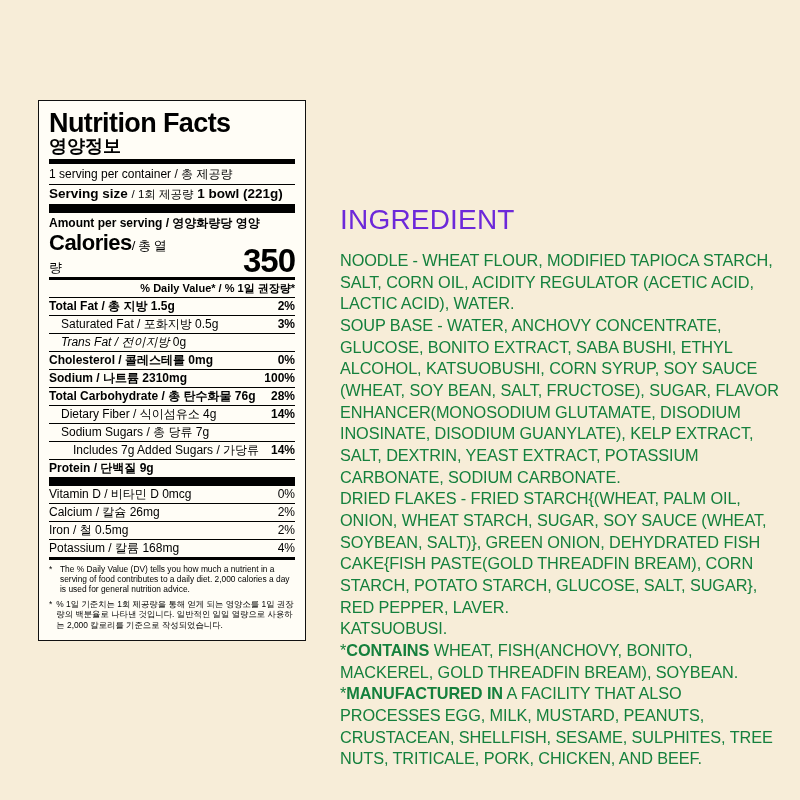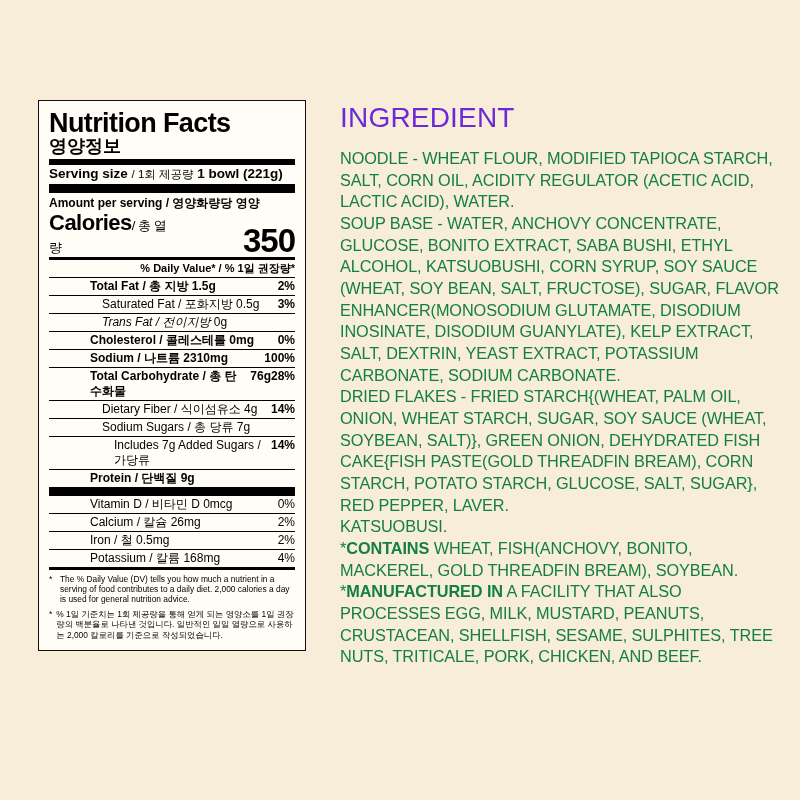--- a/index.html
+++ b/index.html
@@ -15,20 +15,21 @@
     overflow: hidden;
   }
   .page {
     position: relative;
     width: 800px;
     height: 800px;
     box-sizing: border-box;
     display: flex;
     padding: 100px 18px 30px 38px;
     gap: 34px;
+    align-items: flex-end;
   }
 
   
   .nf-panel {
     width: 268px;
     background: #fffdf6;
     border: 1px solid #111;
     box-sizing: border-box;
     padding: 8px 10px 8px 10px;
     font-family: "Liberation Sans", sans-serif;
@@ -53,21 +54,20 @@
   .rule-thick { border-top: 9px solid #000; }
   .rule-half { border-top: 5px solid #000; }
 
   .nf-row {
     display: flex;
     justify-content: space-between;
     align-items: baseline;
     padding: 1px 0;
     font-size: 12px;
     line-height: 1.25;
-    margin-left: 41px;
   }
   .nf-servings {
     font-size: 12px;
     padding: 2px 0 1px;
   }
   .nf-servsize {
     font-size: 13.5px;
     font-weight: bold;
     padding: 1px 0 2px;
   }
@@ -150,20 +150,21 @@
 </head>
 <body>
 
 <div class="page">
 
   <div class="nf-panel">
     <div class="nf-title">Nutrition Facts</div>
     <div class="nf-title-kr">영양정보</div>
     <div class="rule-half"></div>
 
+    <div class="nf-servings">1 serving per container / 총 제공량</div>
     <div class="rule-thin"></div>
 
     <div class="nf-servsize">
       <span>Serving size</span>
       <span class="light">/ 1회 제공량</span>
       <span>1 bowl (221g)</span>
     </div>
     <div class="rule-thick"></div>
 
     <div class="nf-amount">Amount per serving / 영양화량당 영양</div>

